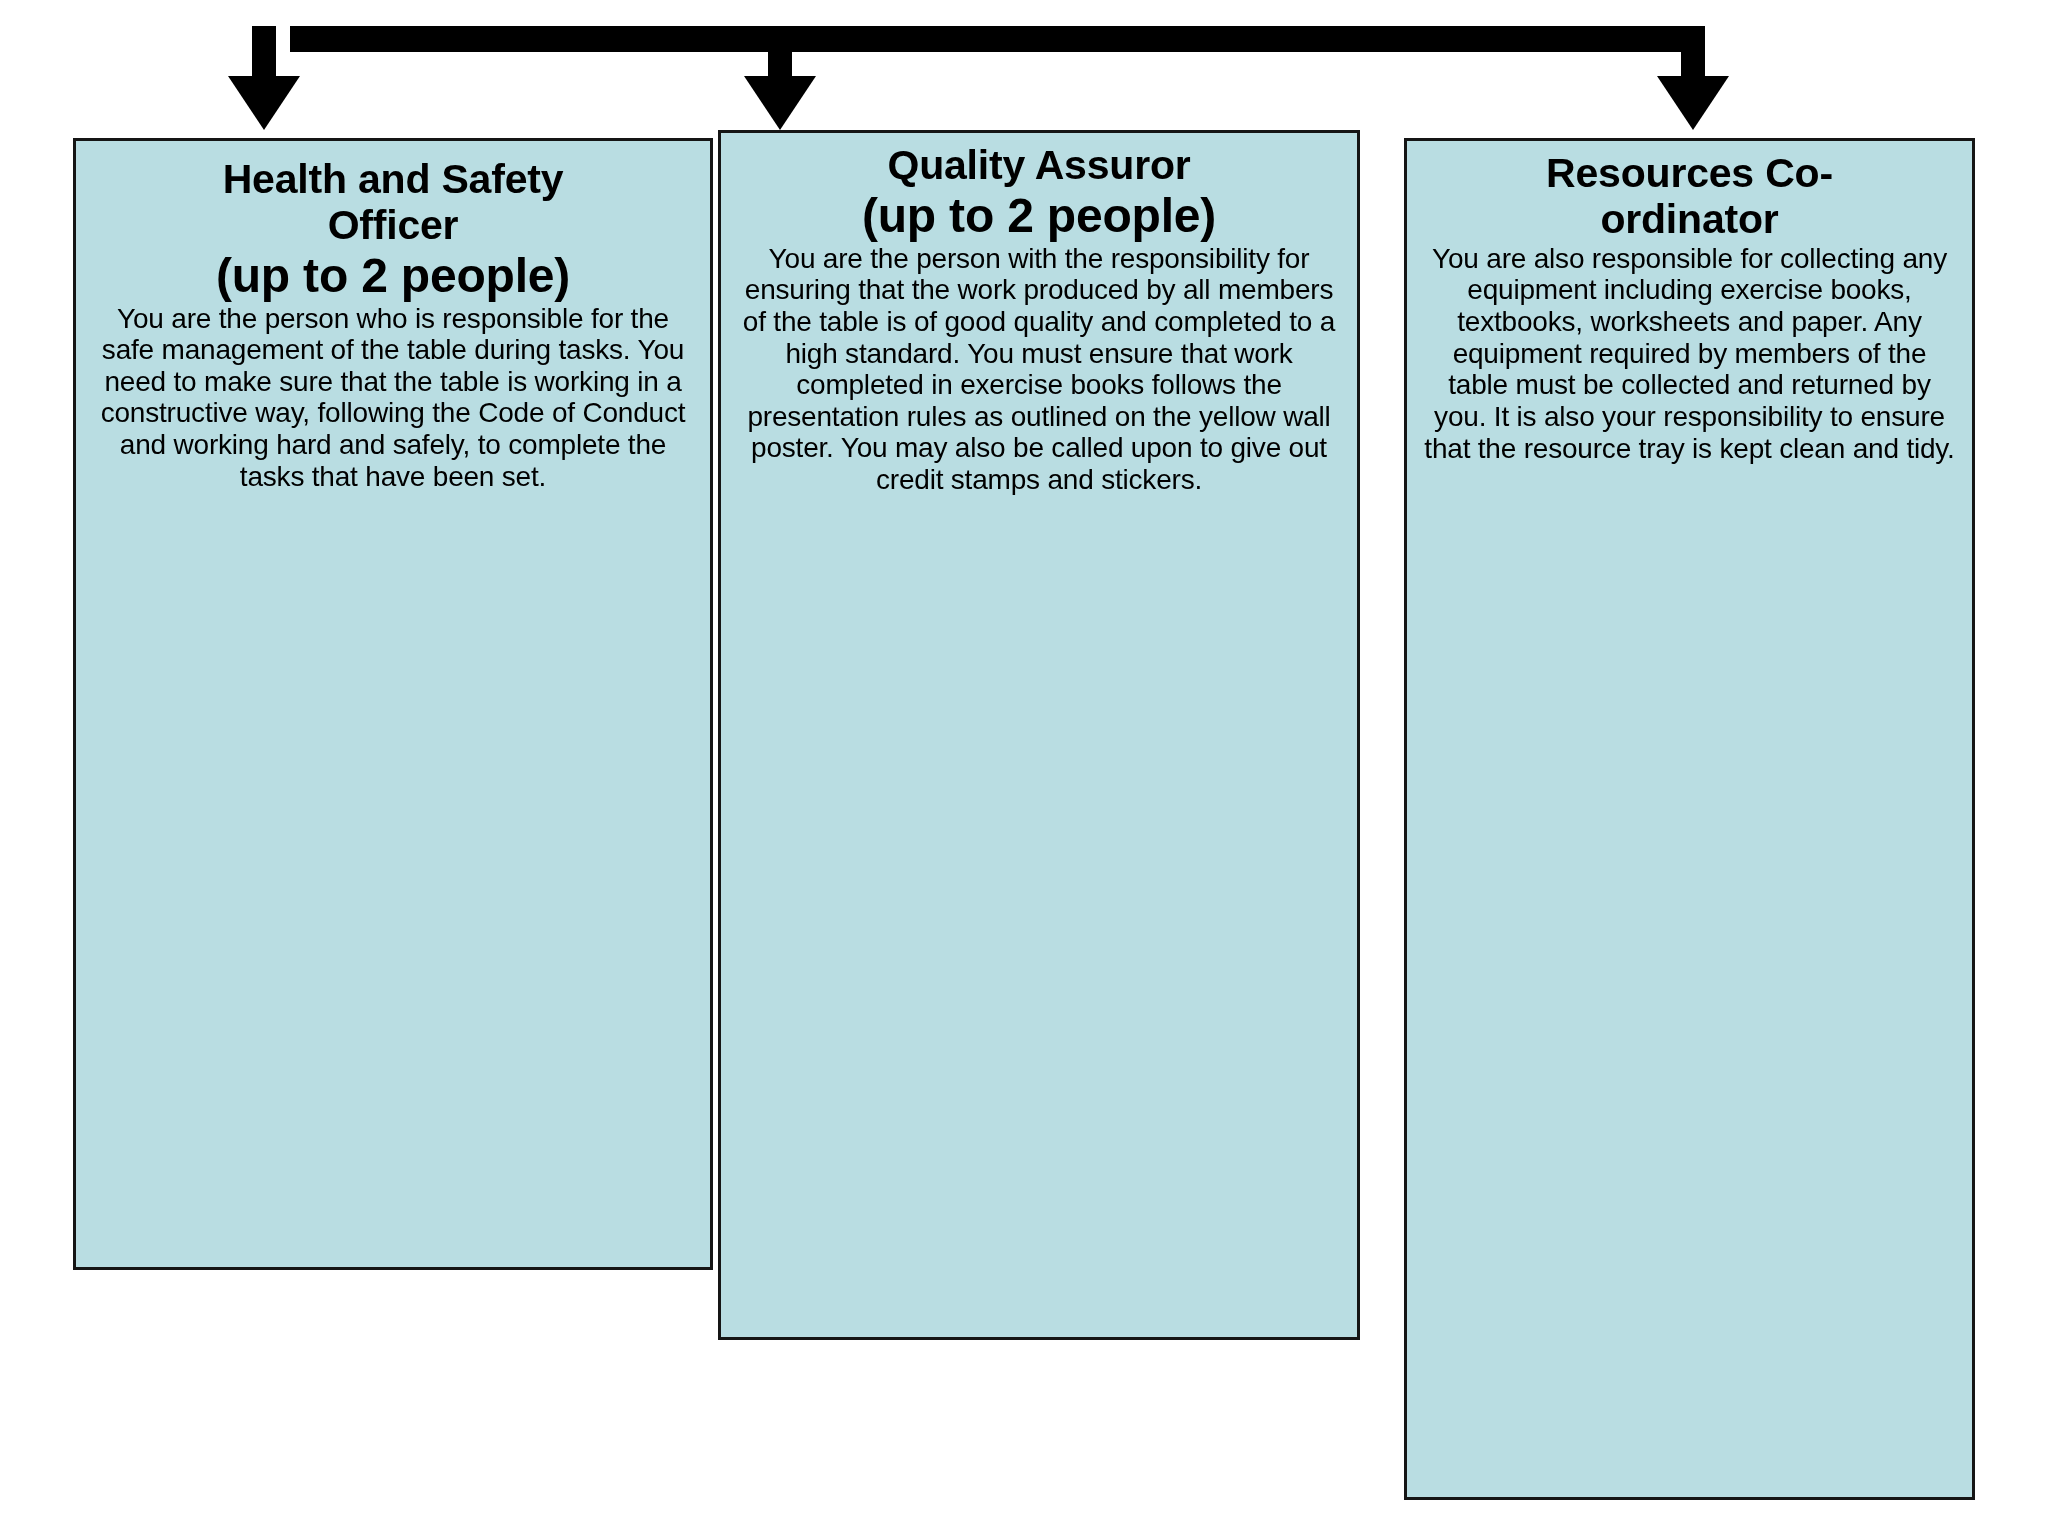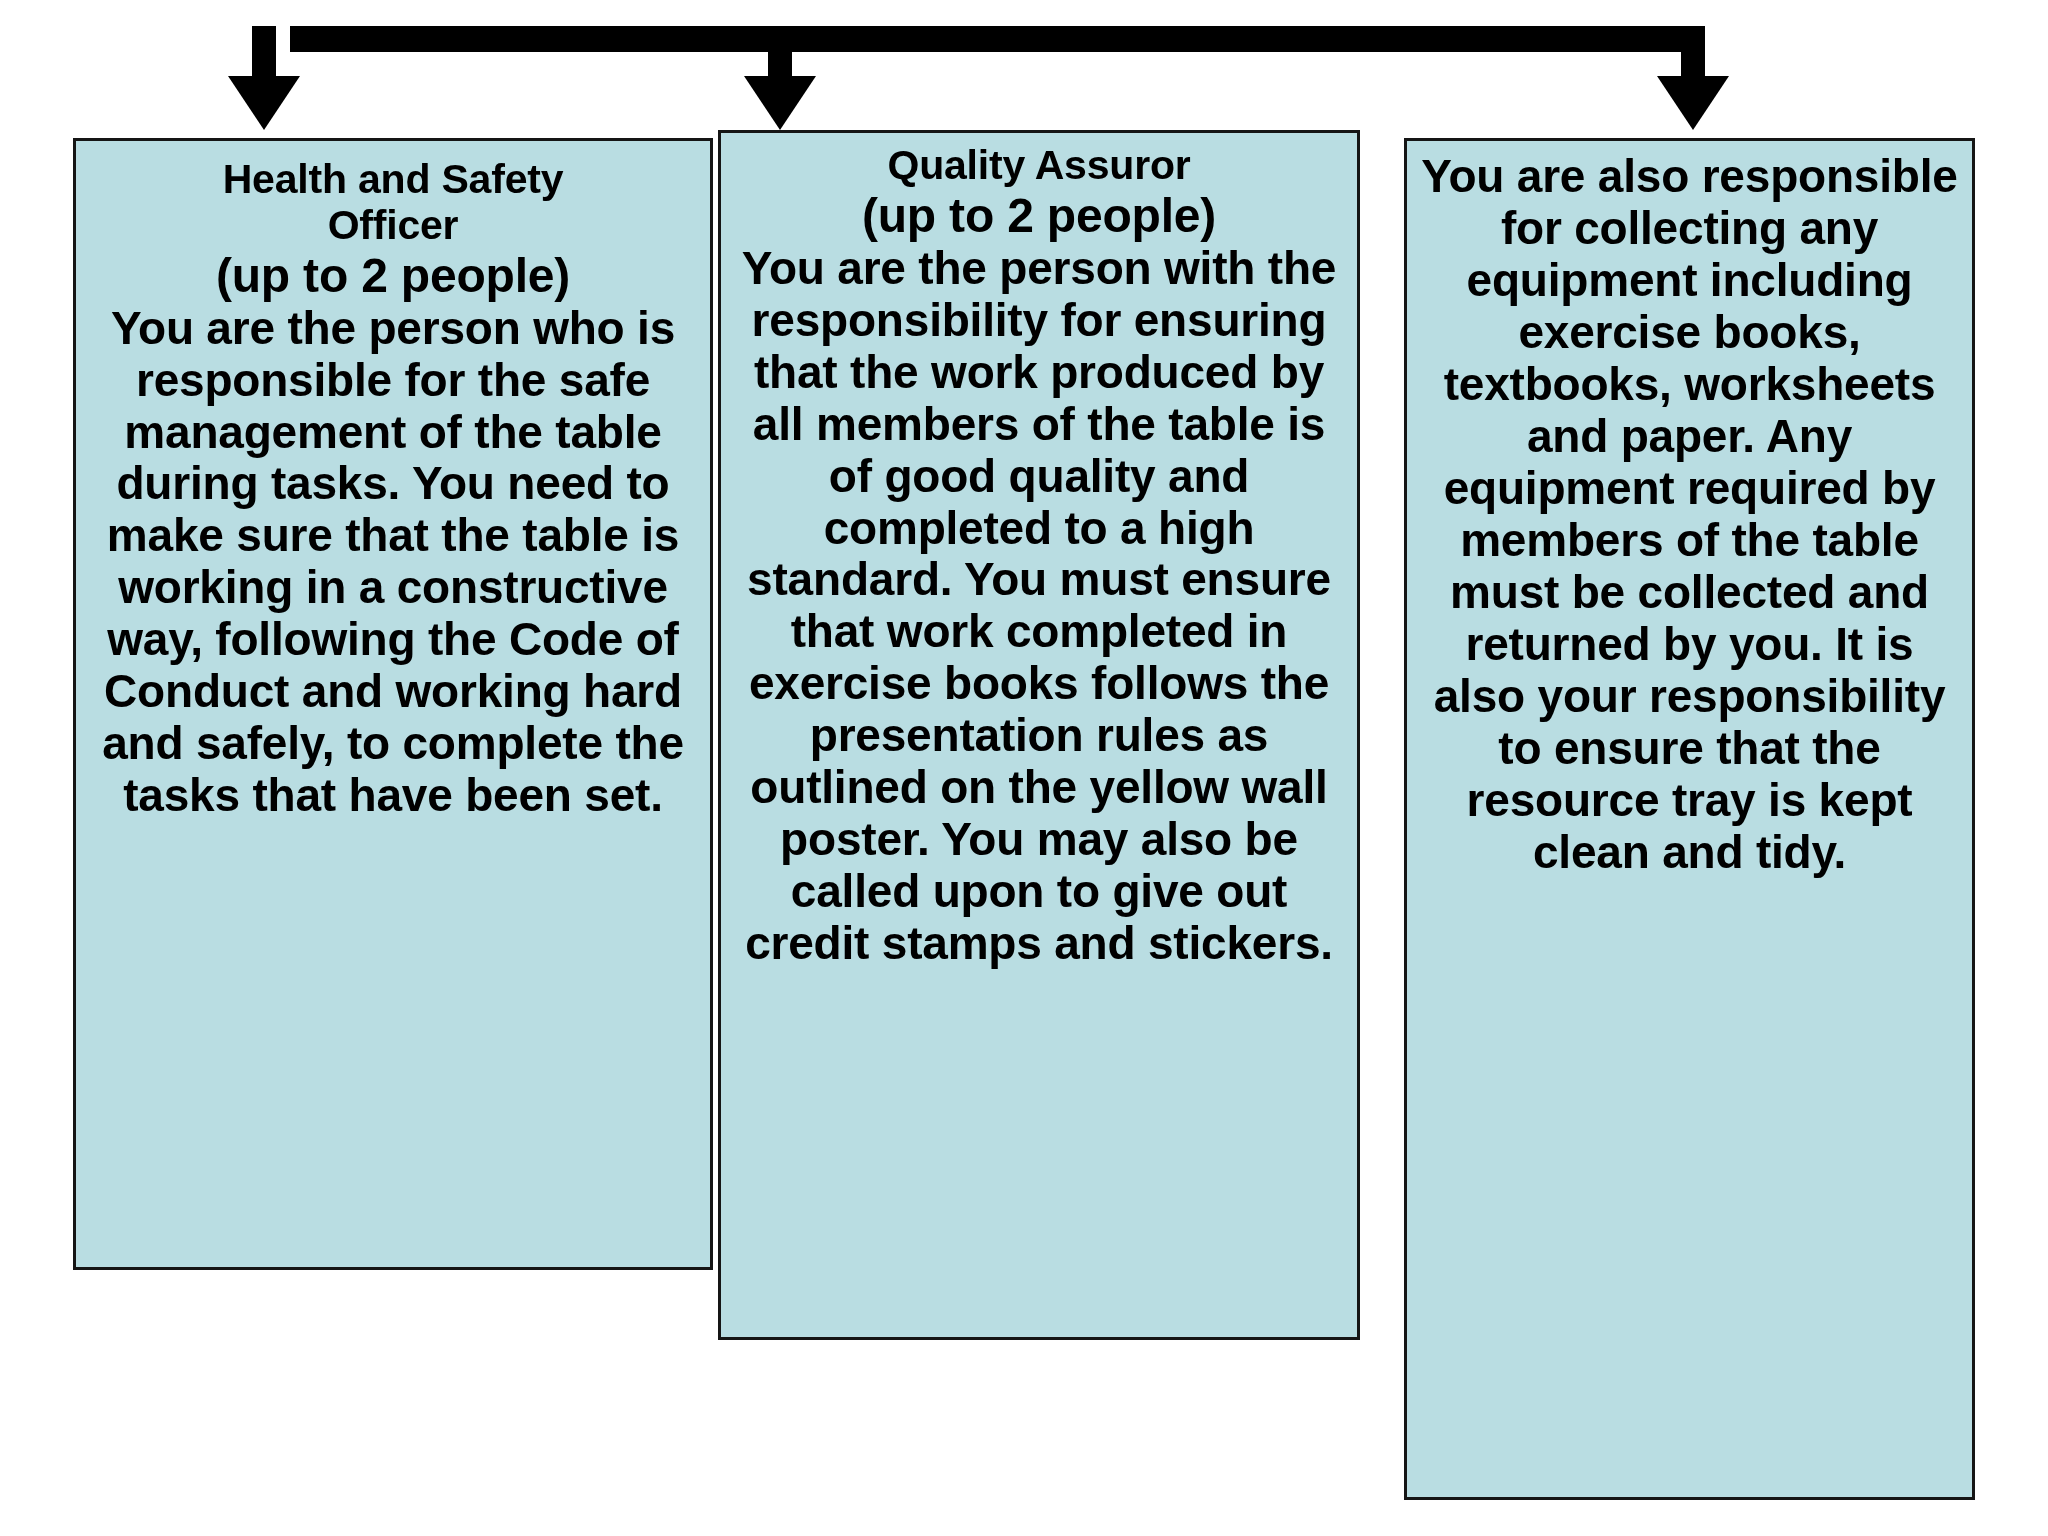--- a/index.html
+++ b/index.html
@@ -39,22 +39,22 @@
   }
   .role-count {
     display: block;
     font-weight: bold;
     font-size: 48px;
     line-height: 1.12;
     letter-spacing: -0.2px;
   }
   .role-body {
     display: block;
-    font-weight: bold;
-    font-size: 46px;
+    font-weight: normal;
+    font-size: 28px;
     line-height: 1.13;
     letter-spacing: -0.2px;
   }
 
   
   #box-hs   { left: 73px;   top: 138px; width: 640px;  height: 1132px; }
   #box-qa   { left: 718px;  top: 130px; width: 642px;  height: 1210px; }
   #box-rc   { left: 1404px; top: 138px; width: 571px;  height: 1362px; }
 
   #box-hs .role-title { padding-top: 6px; }
@@ -93,16 +93,18 @@
     <span class="role-body">You are the person who is responsible for the safe management of the table during tasks. You need to make sure that the table is working in a constructive way, following the Code of Conduct and working hard and safely, to complete the tasks that have been set.</span>
   </div>
 
   <div class="role-box" id="box-qa">
     <span class="role-title">Quality Assuror</span>
     <span class="role-count">(up to 2 people)</span>
     <span class="role-body">You are the person with the responsibility for ensuring that the work produced by all members of the table is of good quality and completed to a high standard. You must ensure that work completed in exercise books follows the presentation rules as outlined on the yellow wall poster. You may also be called upon to give out credit stamps and stickers.</span>
   </div>
 
   <div class="role-box" id="box-rc">
+    <span class="role-title">Resources Co-
+ordinator</span>
     <span class="role-body">You are also responsible for collecting any equipment including exercise books, textbooks, worksheets and paper. Any equipment required by members of the table must be collected and returned by you. It is also your responsibility to ensure that the resource tray is kept clean and tidy.</span>
   </div>
 
 </div>
 
 </body></html>

